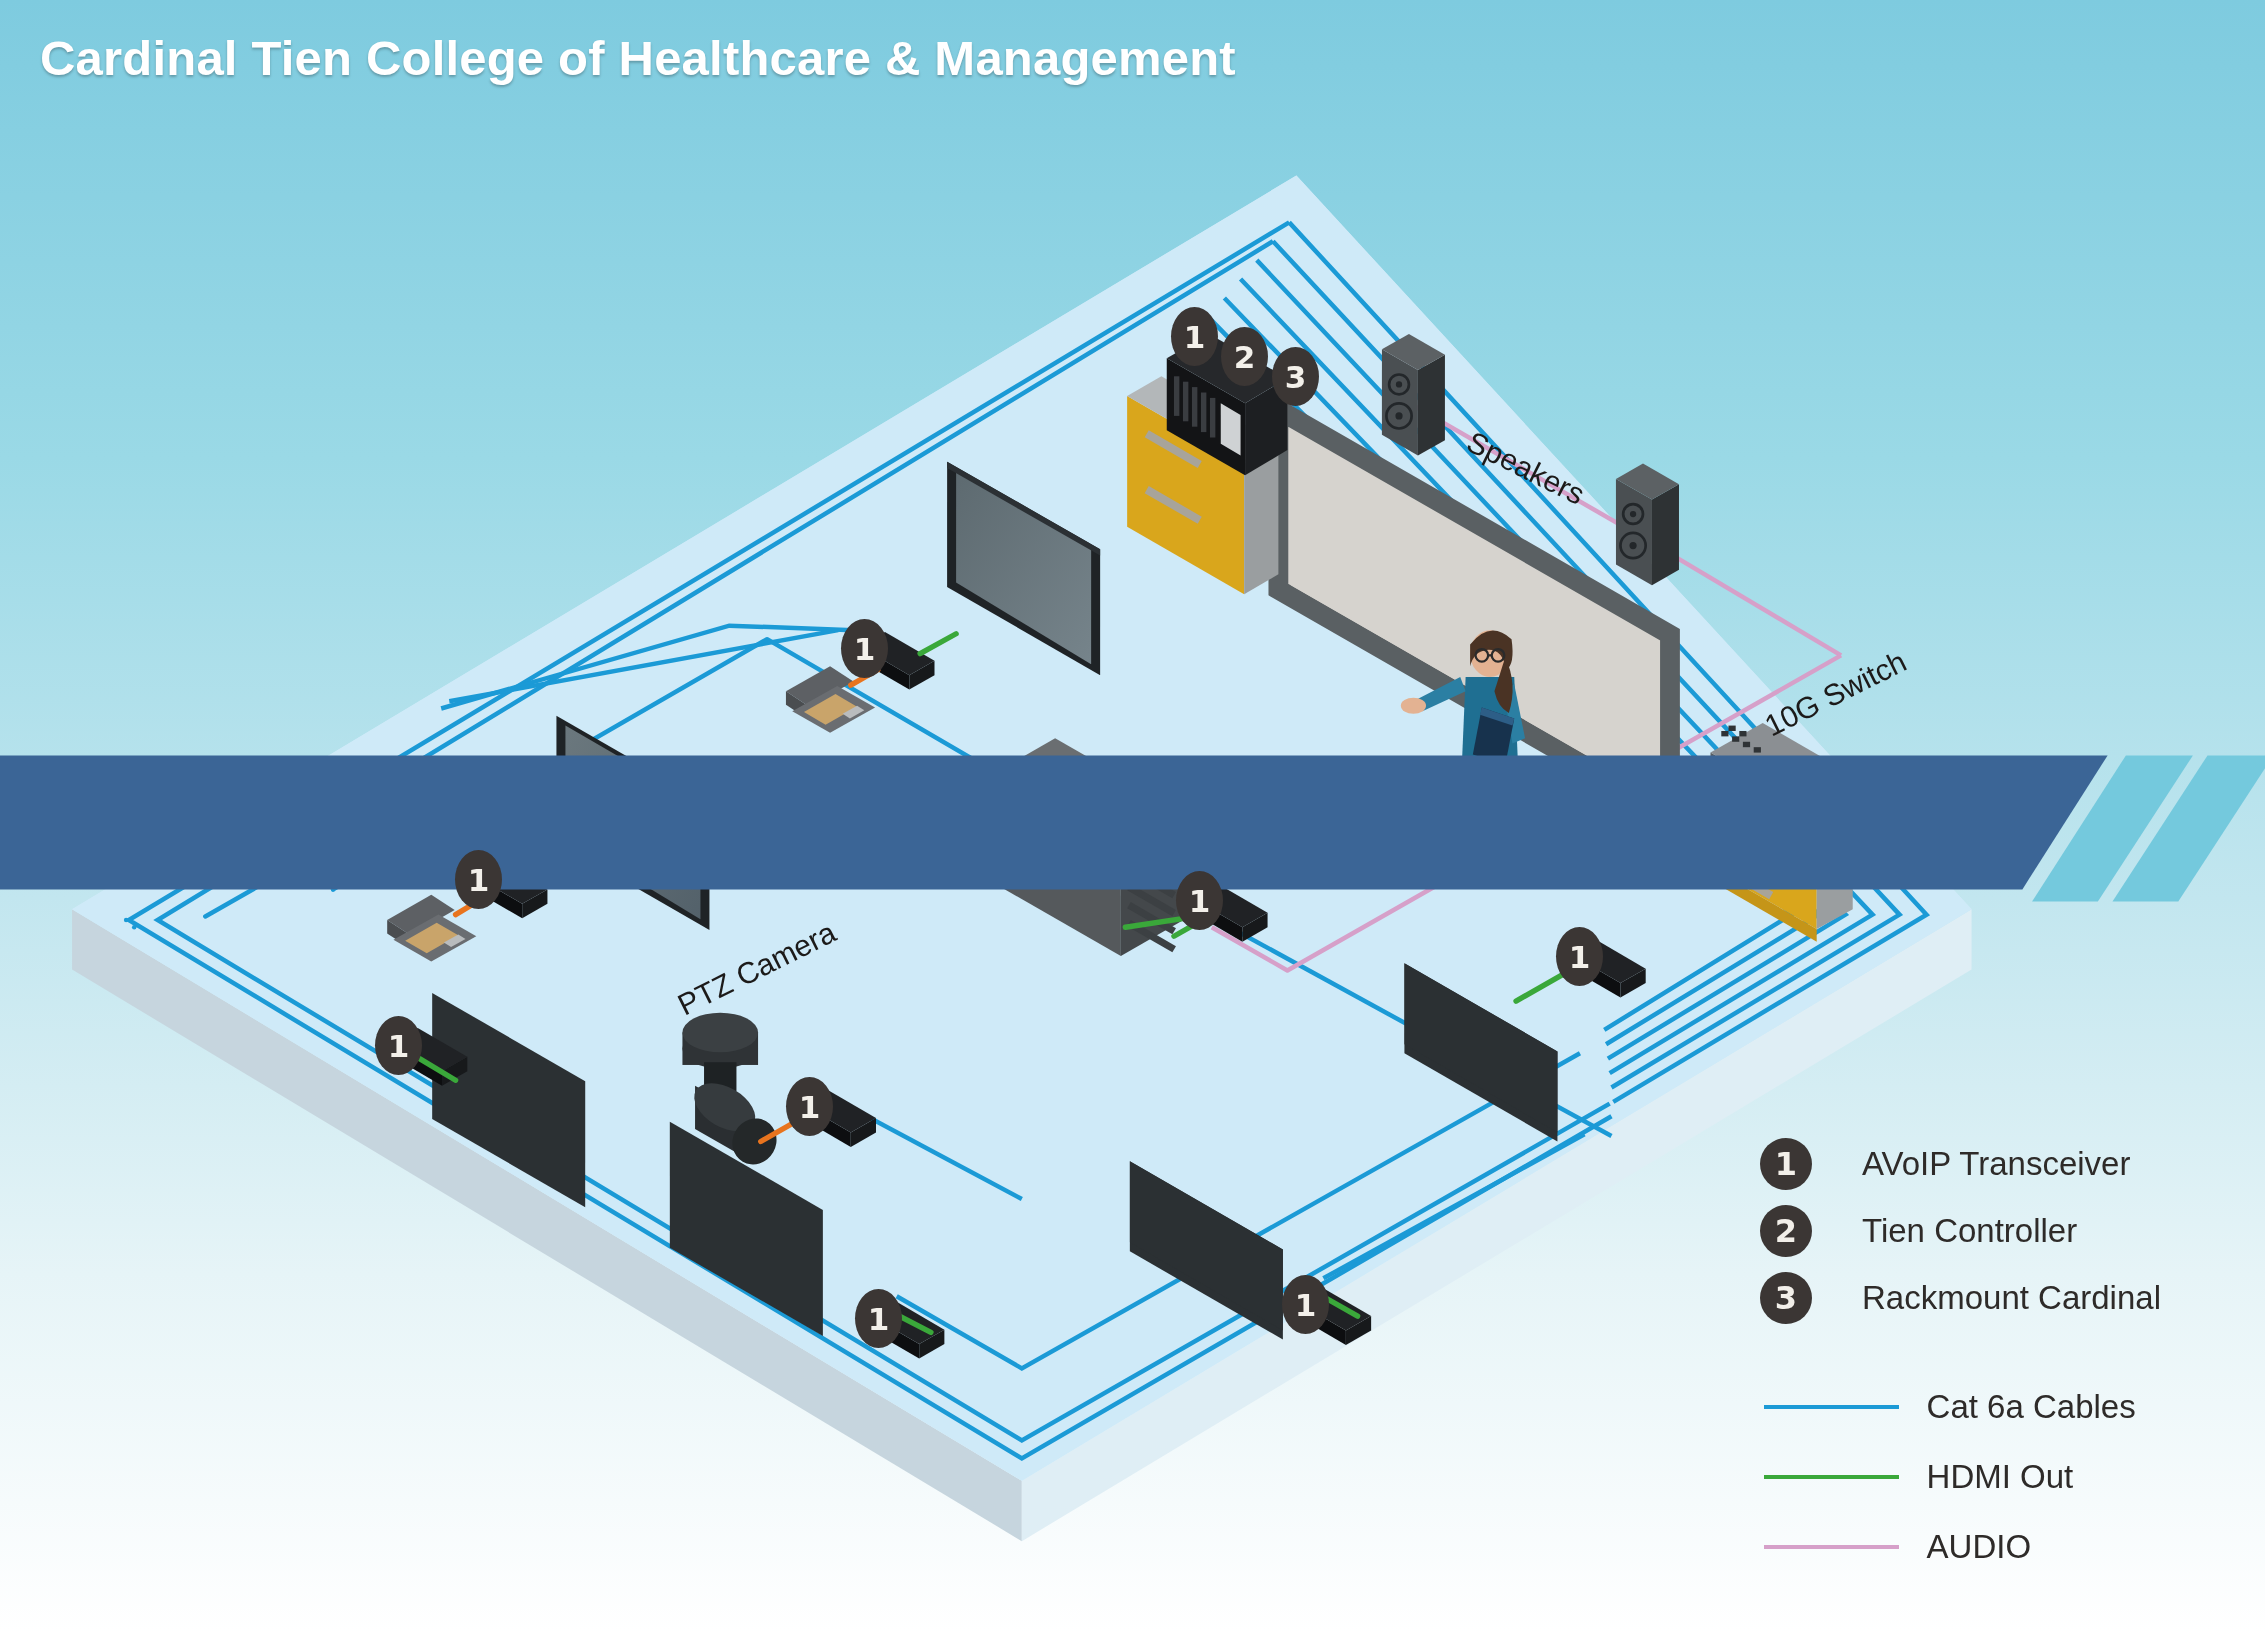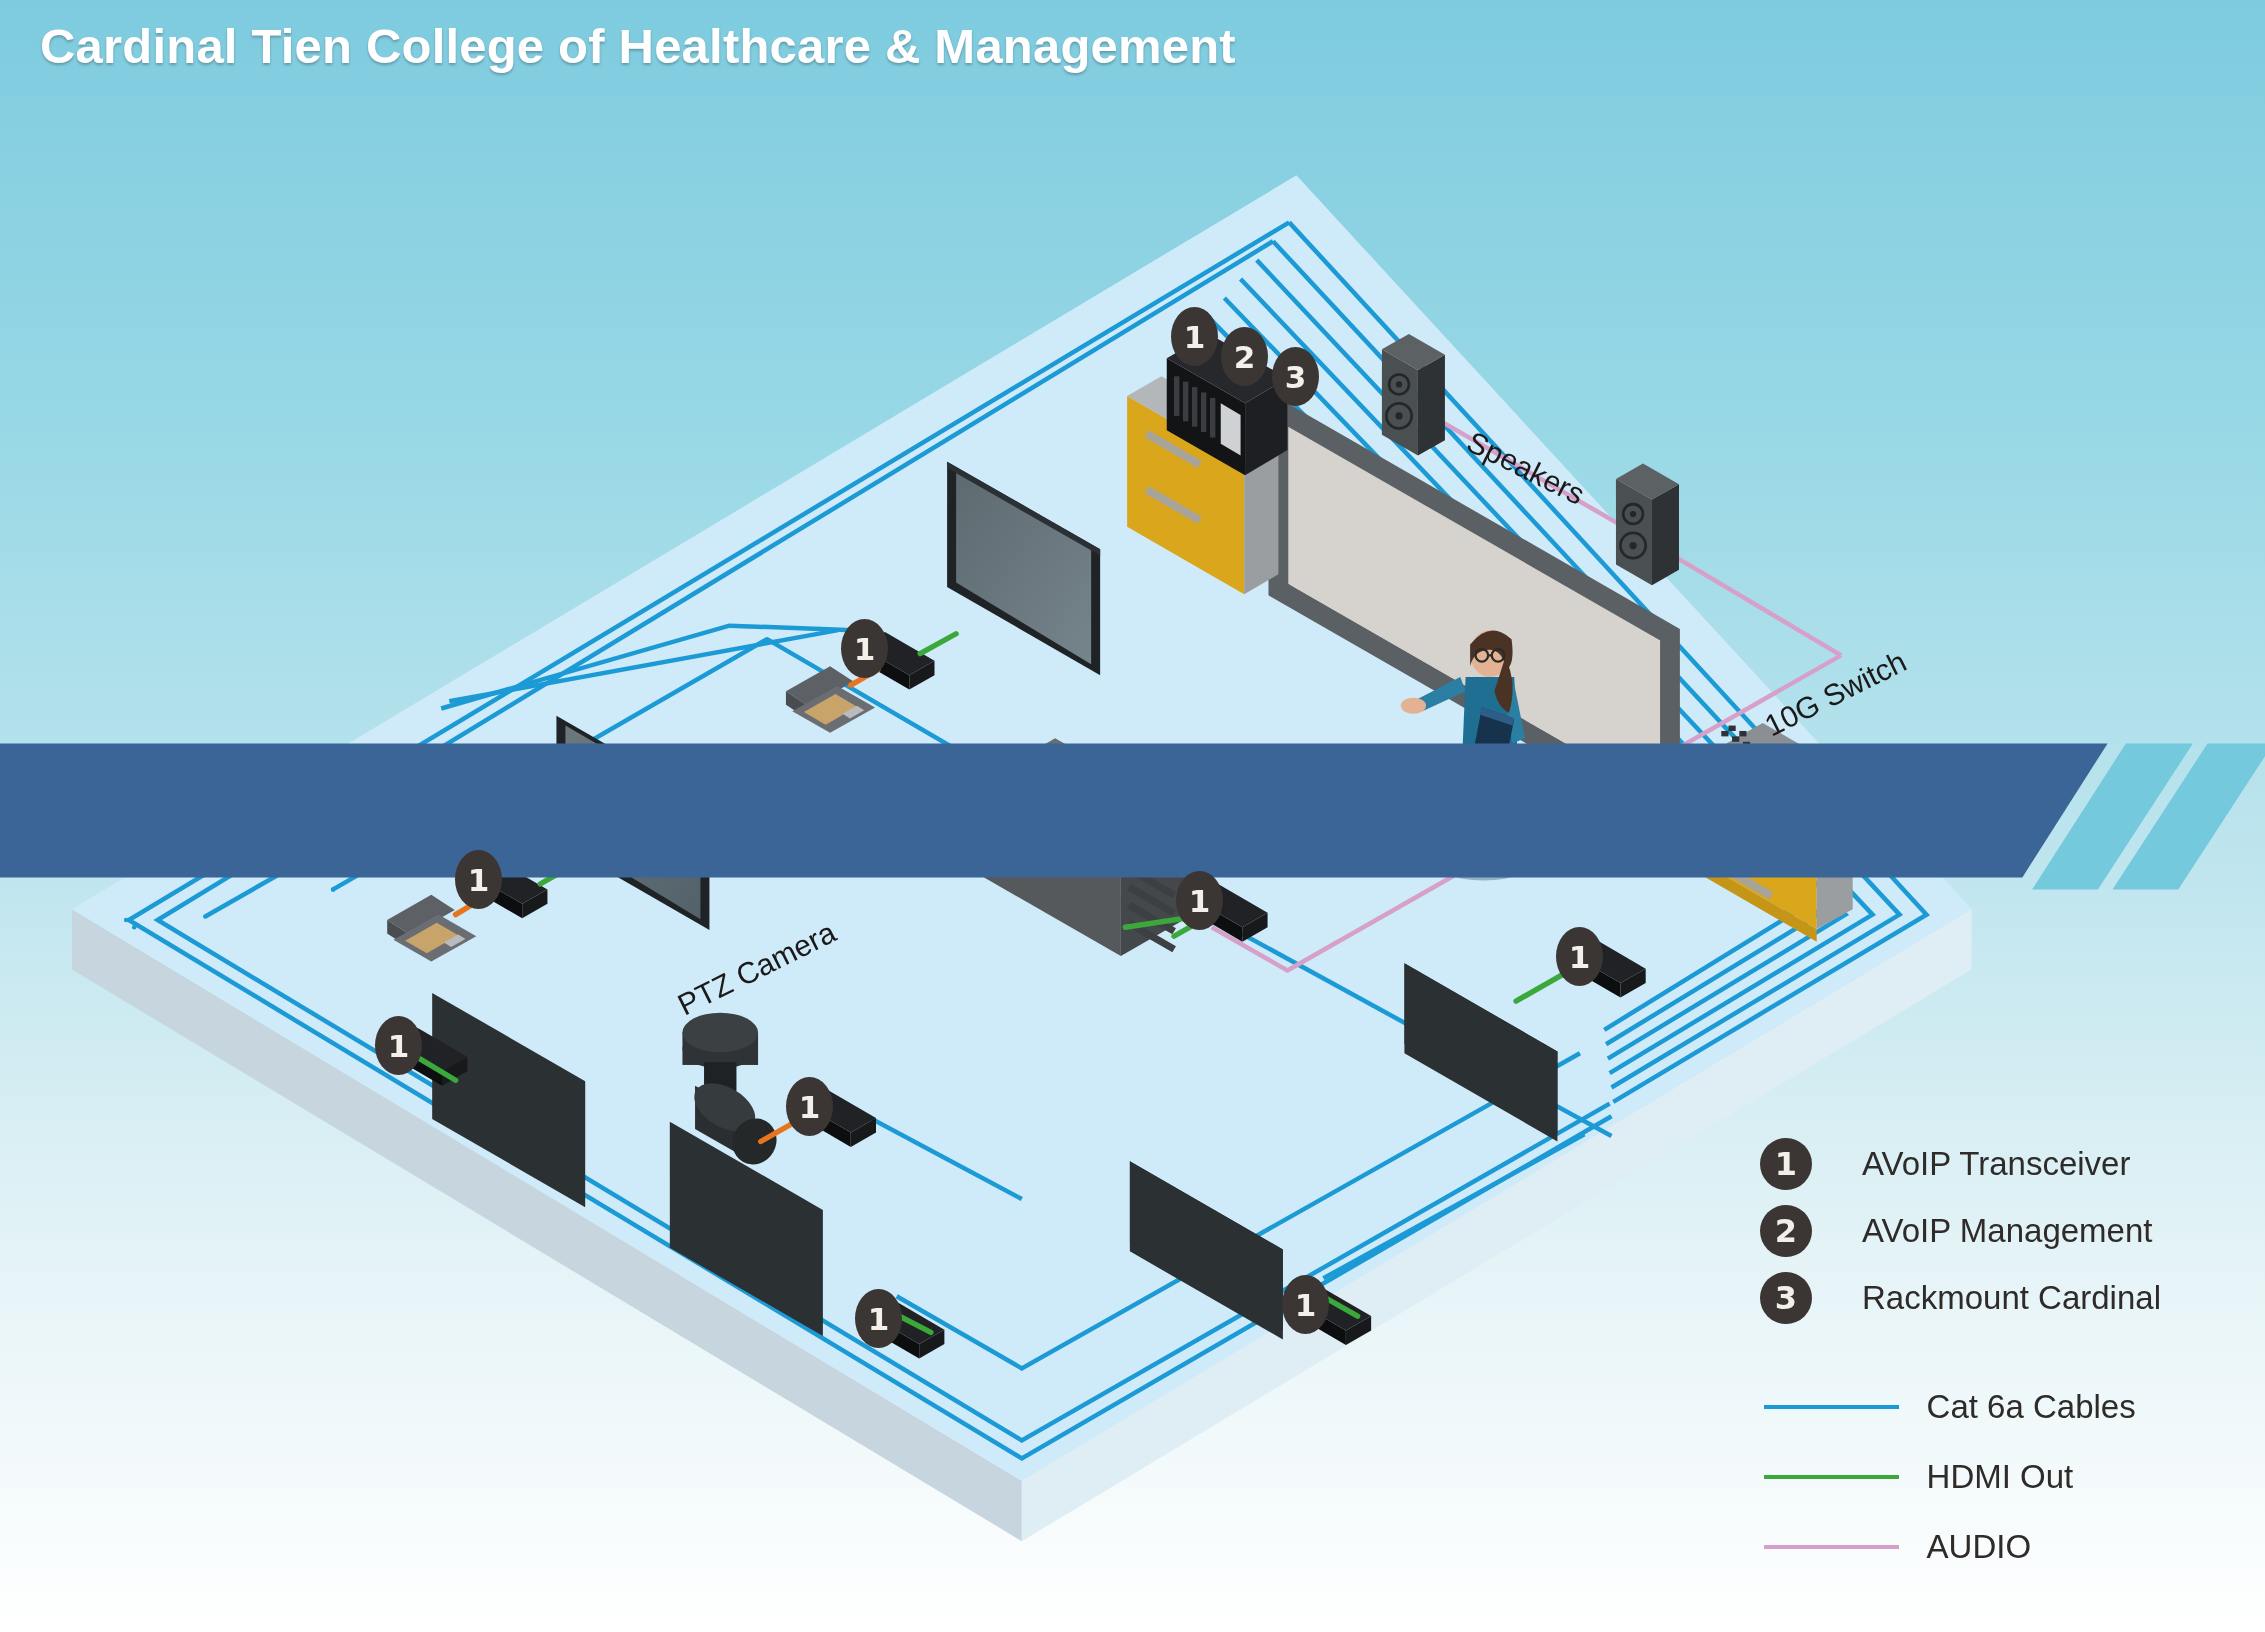--- a/index.html
+++ b/index.html
@@ -6,21 +6,21 @@
   html,body{margin:0;padding:0;}
   body{
     width:2266px;height:1633px;overflow:hidden;position:relative;
     font-family:"Liberation Sans","DejaVu Sans",sans-serif;
     background:linear-gradient(180deg,#7ecbdf 0%,#9ad9e6 28%,#c2e6ef 55%,#e6f4f7 78%,#ffffff 100%);
   }
   #stage{position:absolute;inset:0;}
   #stage svg{position:absolute;top:0;left:0;width:2266px;height:1633px;display:block;}
 
   
-  .banner-wrap{position:absolute;top:0;left:0;width:1674px;height:108px;}
+  .banner-wrap{position:absolute;top:12px;left:0;width:1674px;height:108px;}
   .banner-title{
     position:absolute;left:40px;top:18px;
     font-size:49px;font-weight:bold;color:#ffffff;letter-spacing:0.2px;
     white-space:nowrap;
     text-shadow:0 1.8px 2.7px rgba(0,0,0,.25);
   }
 
   
   .legend{position:absolute;left:1760px;top:1130px;width:486px;}
   .legend-badges{margin:0 0 41px 0;}
@@ -420,21 +420,21 @@
     </div>
 
   <div class="legend">
     <div class="legend-badges" id="legend-badges">
         <div class="legend-row">
           <div class="badge-dot">1</div>
           <div class="legend-label">AVoIP Transceiver</div>
         </div>
         <div class="legend-row">
           <div class="badge-dot">2</div>
-          <div class="legend-label">AVoIP Management</div>
+          <div class="legend-label">Tien Controller</div>
         </div>
         <div class="legend-row">
           <div class="badge-dot">3</div>
           <div class="legend-label">Rackmount Cardinal</div>
         </div>
       </div>
     <div class="legend-lines" id="legend-lines">
         <div class="legend-row">
           <div class="swatch-line key-cat6a" style="border-top-color: rgb(27, 154, 214);"></div>
           <div class="legend-label">Cat 6a Cables</div>

